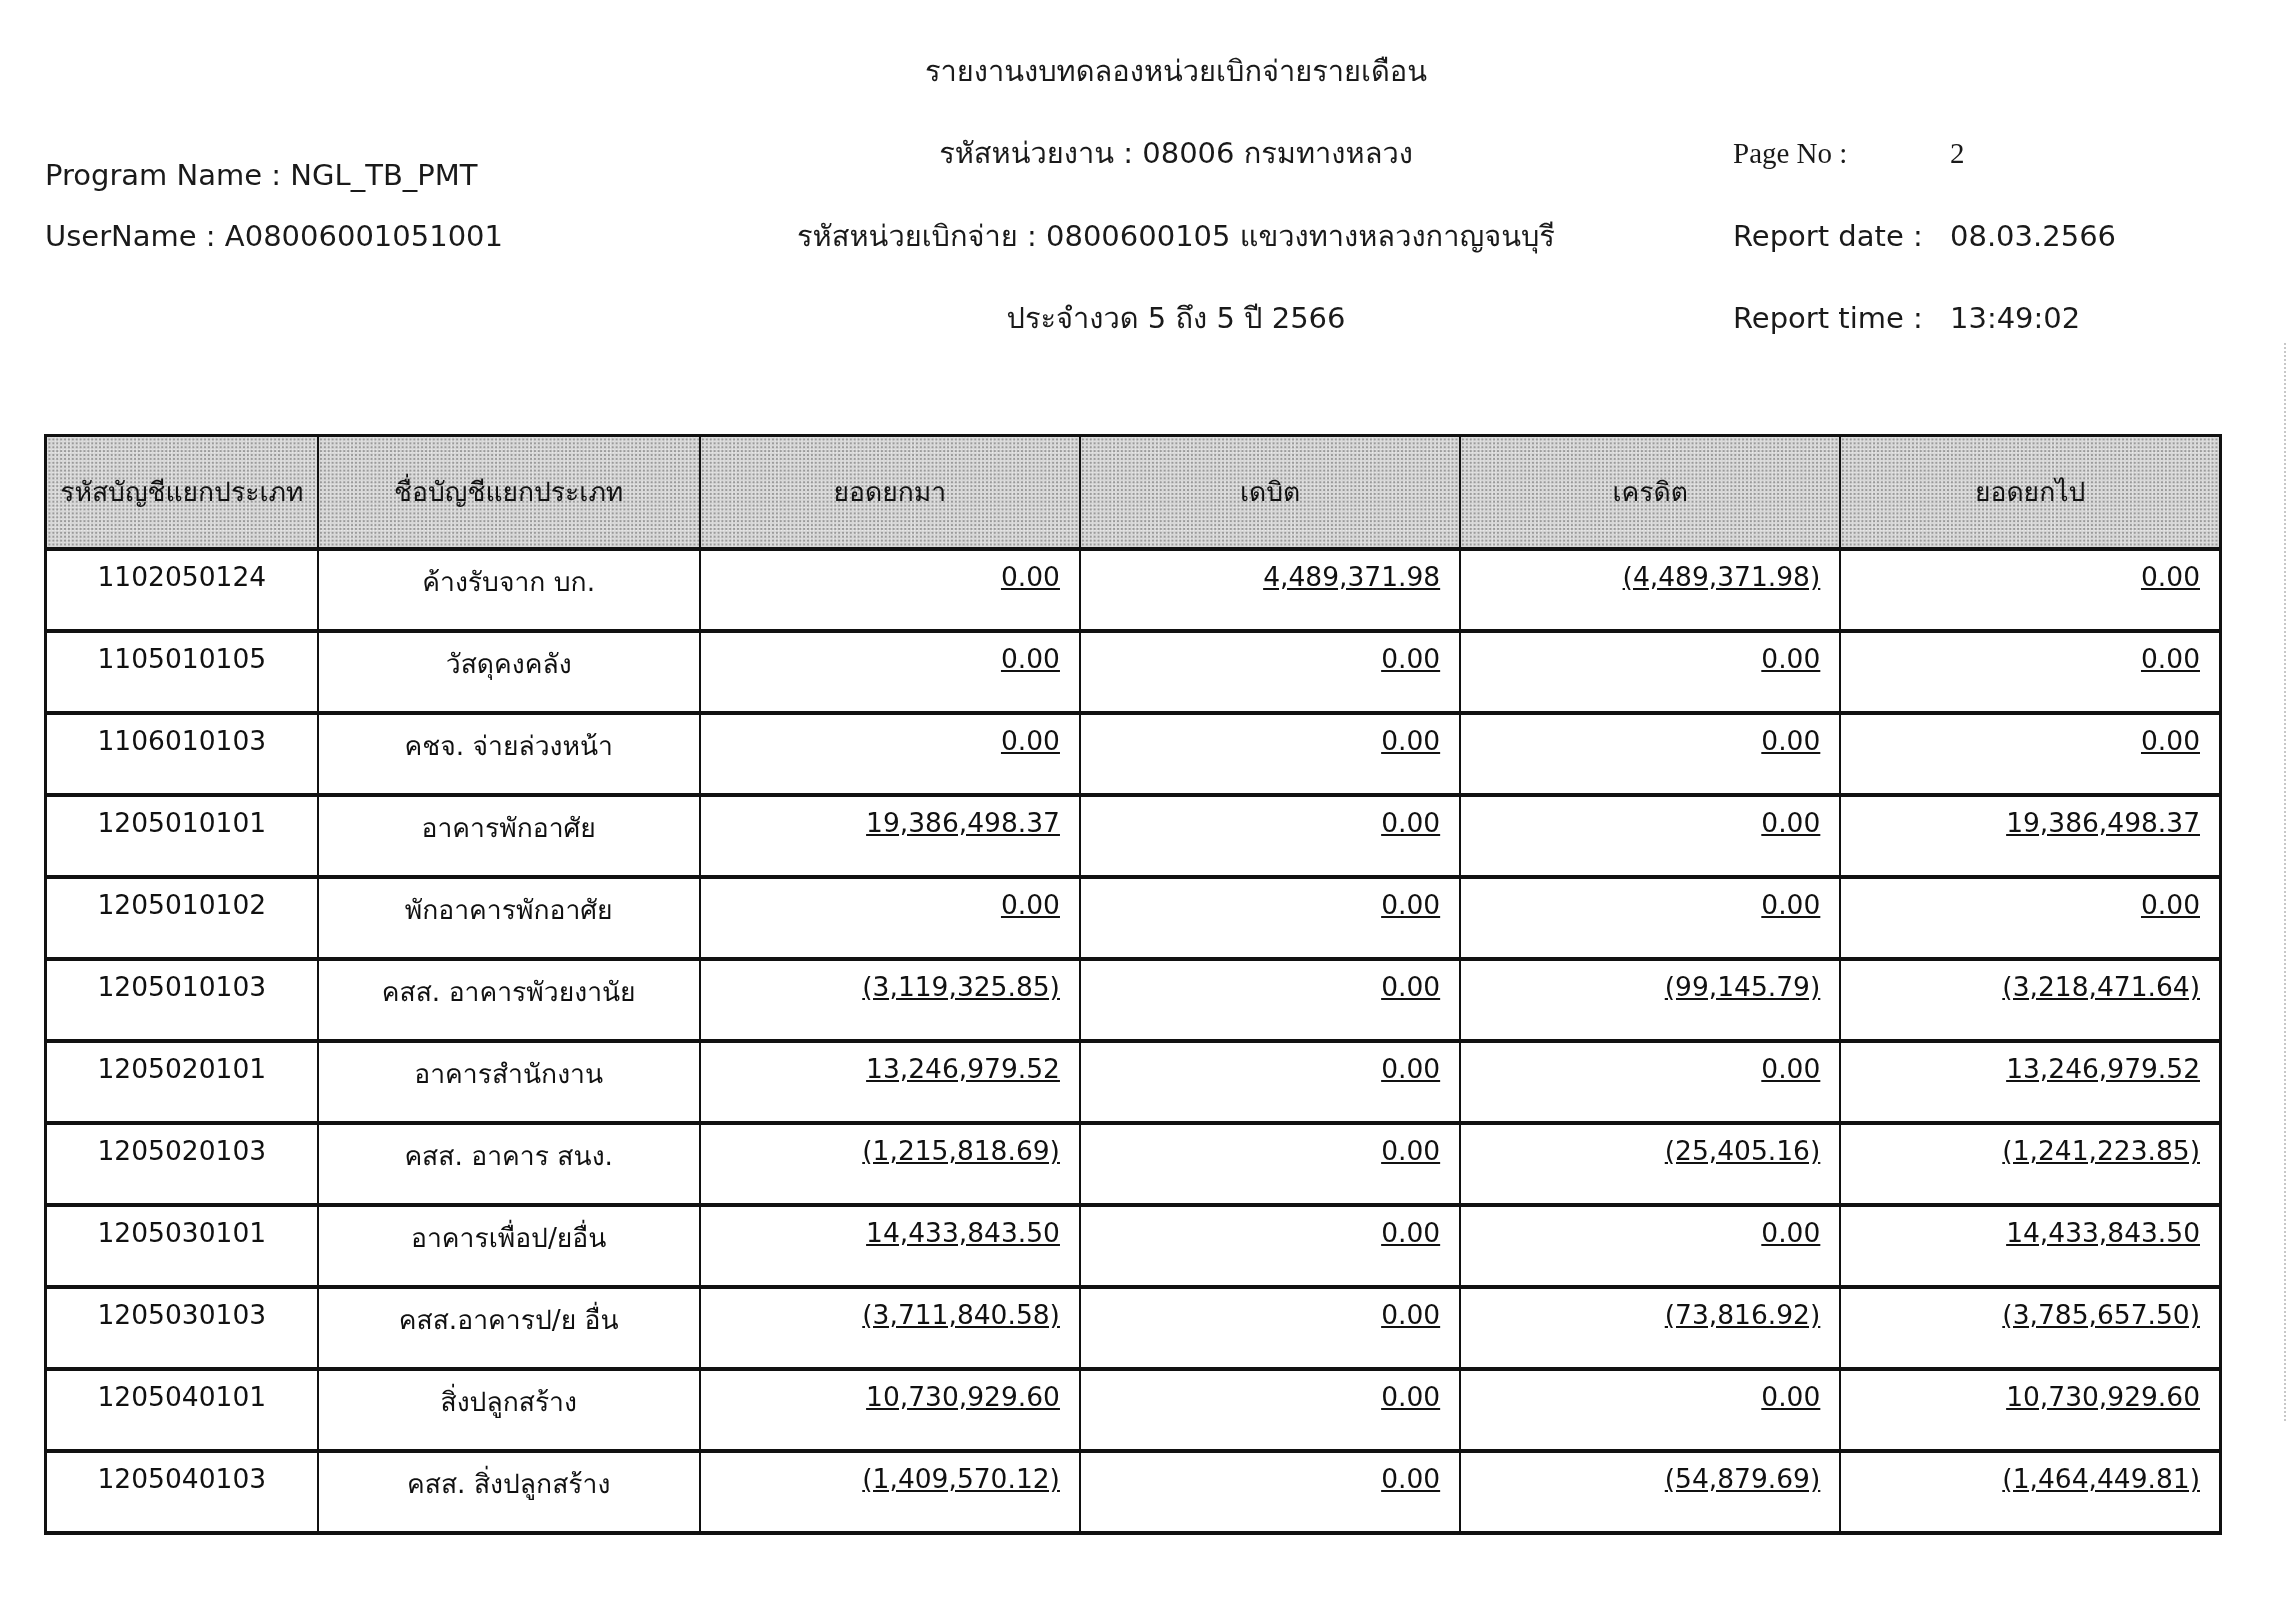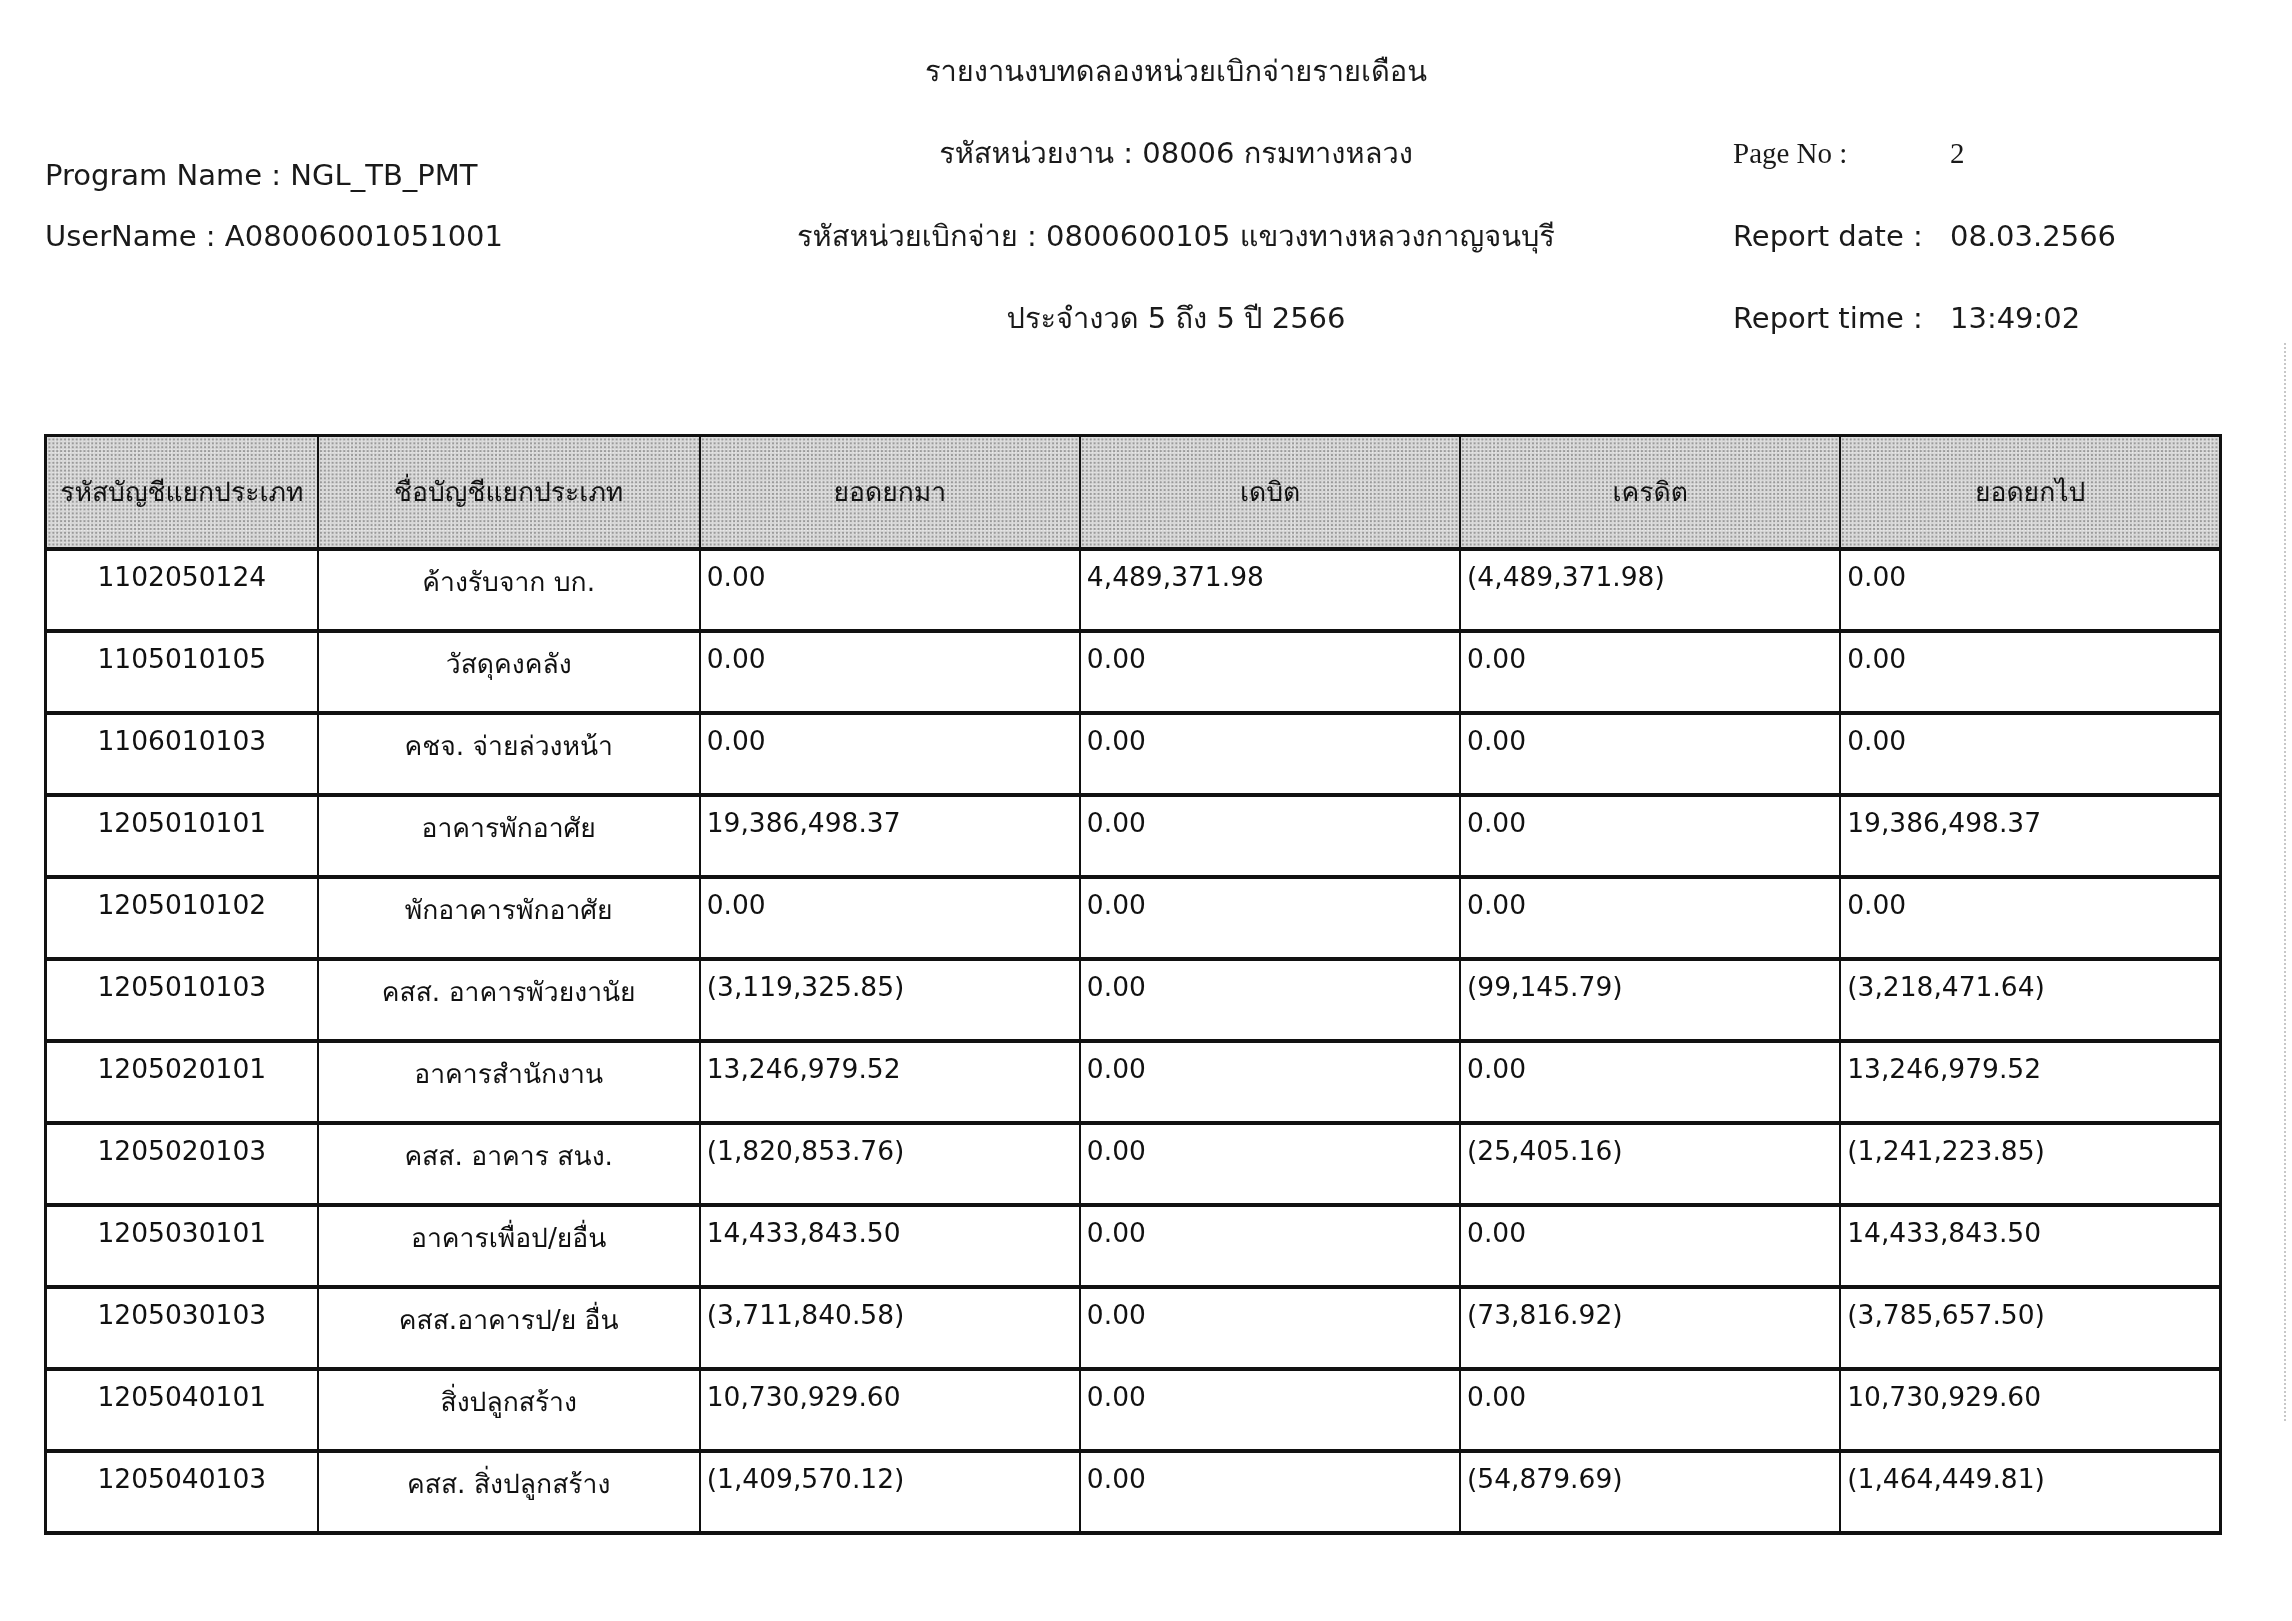--- a/index.html
+++ b/index.html
@@ -86,21 +86,23 @@
       height: 82px;
       vertical-align: top;
       padding-top: 9.8px;
       border-bottom: 4.9px solid #111;
       box-sizing: border-box;
     }
     table.ledger td.code, table.ledger td.name {
       text-align: center;
     }
     table.ledger td.num {
-      padding-right: 8px;
+      text-align: right;
+      padding-right: 19px;
+      text-decoration: underline;
     }
     col.c-code { width: 272px; }
     col.c-name { width: 382px; }
     col.c-num { width: 380px; }
   </style>
 </head>
 <body>
 
 <div class="page">
 
@@ -194,21 +196,21 @@
           <td class="code">1205020101</td>
           <td class="name">อาคารสำนักงาน</td>
           <td class="num">13,246,979.52</td>
           <td class="num">0.00</td>
           <td class="num">0.00</td>
           <td class="num">13,246,979.52</td>
         </tr>
         <tr>
           <td class="code">1205020103</td>
           <td class="name">คสส. อาคาร สนง.</td>
-          <td class="num">(1,820,853.76)</td>
+          <td class="num">(1,215,818.69)</td>
           <td class="num">0.00</td>
           <td class="num">(25,405.16)</td>
           <td class="num">(1,241,223.85)</td>
         </tr>
         <tr>
           <td class="code">1205030101</td>
           <td class="name">อาคารเพื่อป/ยอื่น</td>
           <td class="num">14,433,843.50</td>
           <td class="num">0.00</td>
           <td class="num">0.00</td>

